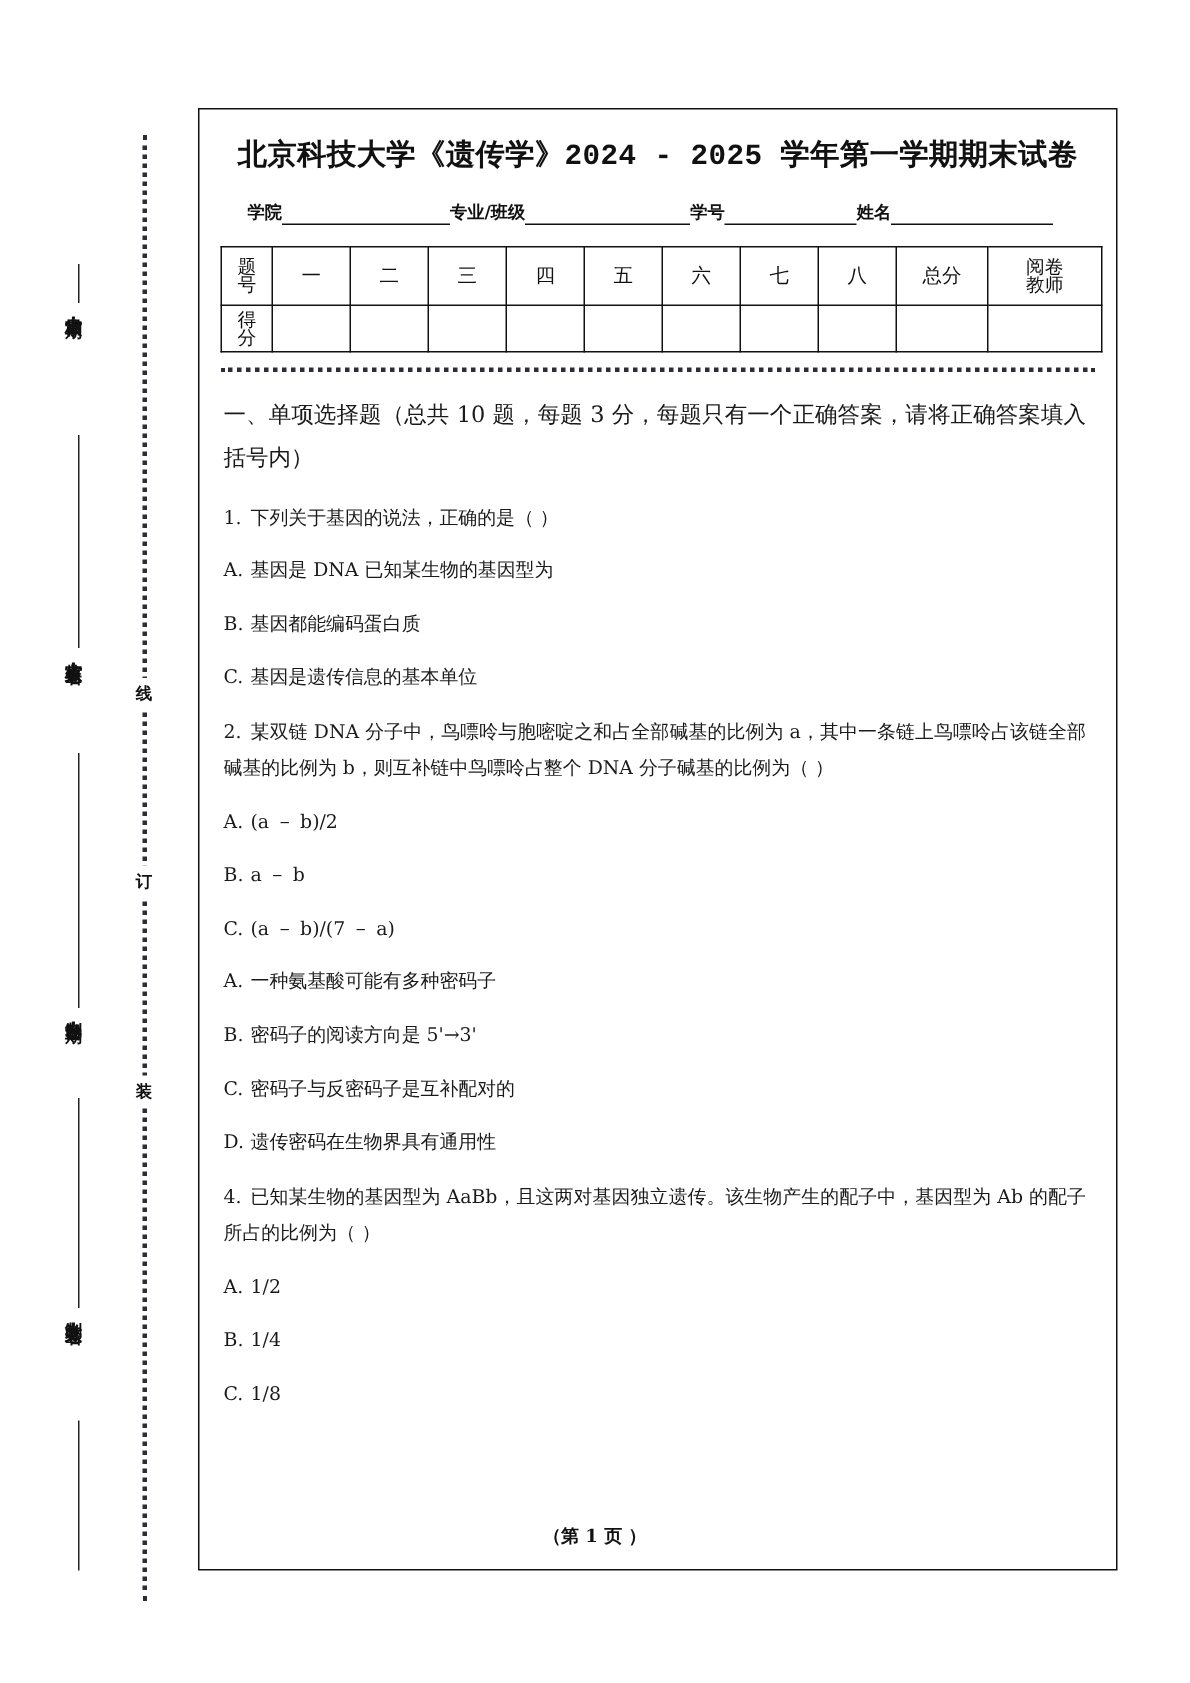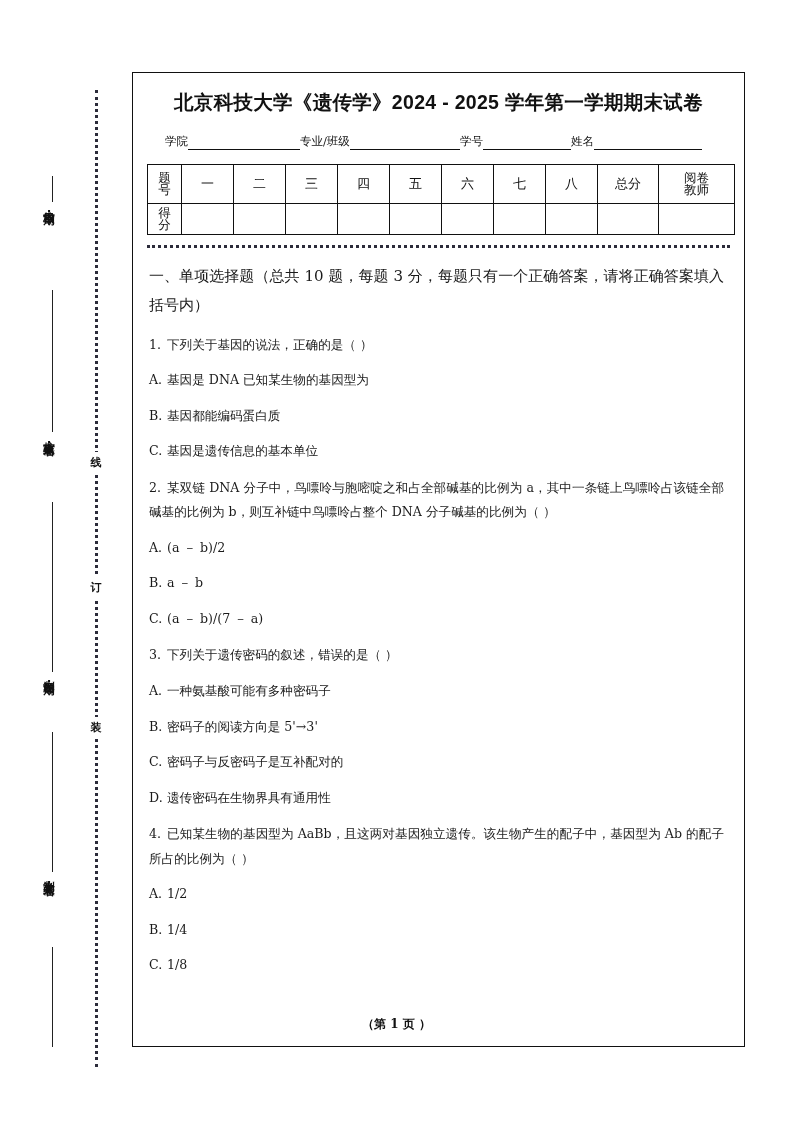--- a/index.html
+++ b/index.html
@@ -74,36 +74,36 @@
     width: 613px;
     height: 975px;
     border: 1.6px solid #111;
     box-sizing: border-box;
     padding: 0 14px;
   }
 
   .exam-title {
     margin-top: 16px;
     text-align: center;
-    font-family: Liberation Sans, sans-serif;
+    font-family: Liberation Mono, monospace;
     font-size: 19.5px;
     font-weight: bold;
     letter-spacing: 0.3px;
     color: #111;
     white-space: nowrap;
   }
 
   .info-row {
     display: flex;
     align-items: flex-end;
     margin-top: 18px;
     padding: 0 16px 0 18px;
     font-family: "DejaVu Serif", "Liberation Serif", serif;
     font-size: 11.5px;
-    font-weight: normal;
+    font-weight: bold;
     color: #111;
   }
   .info-field { display: flex; align-items: flex-end; }
   .info-label { white-space: nowrap; padding-bottom: 1px; }
   .info-blank {
     border-bottom: 1px solid #111;
     height: 13px;
   }
   .fw-1 { width: 112px; }
   .fw-2 { width: 110px; }
@@ -294,23 +294,20 @@
     <div class="option">
       <span class="opt-key">A.</span><span>(a － b)/2</span>
     </div>
     <div class="option">
       <span class="opt-key">B.</span><span>a － b</span>
     </div>
     <div class="option">
       <span class="opt-key">C.</span><span>(a － b)/(7 － a)</span>
     </div>
 
-    <div class="question">
-      <span class="opt-key">3.</span><span>下列关于遗传密码的叙述，错误的是（  ）</span>
-    </div>
     <div class="option">
       <span class="opt-key">A.</span><span>一种氨基酸可能有多种密码子</span>
     </div>
     <div class="option">
       <span class="opt-key">B.</span><span>密码子的阅读方向是 5'→3'</span>
     </div>
     <div class="option">
       <span class="opt-key">C.</span><span>密码子与反密码子是互补配对的</span>
     </div>
     <div class="option">

